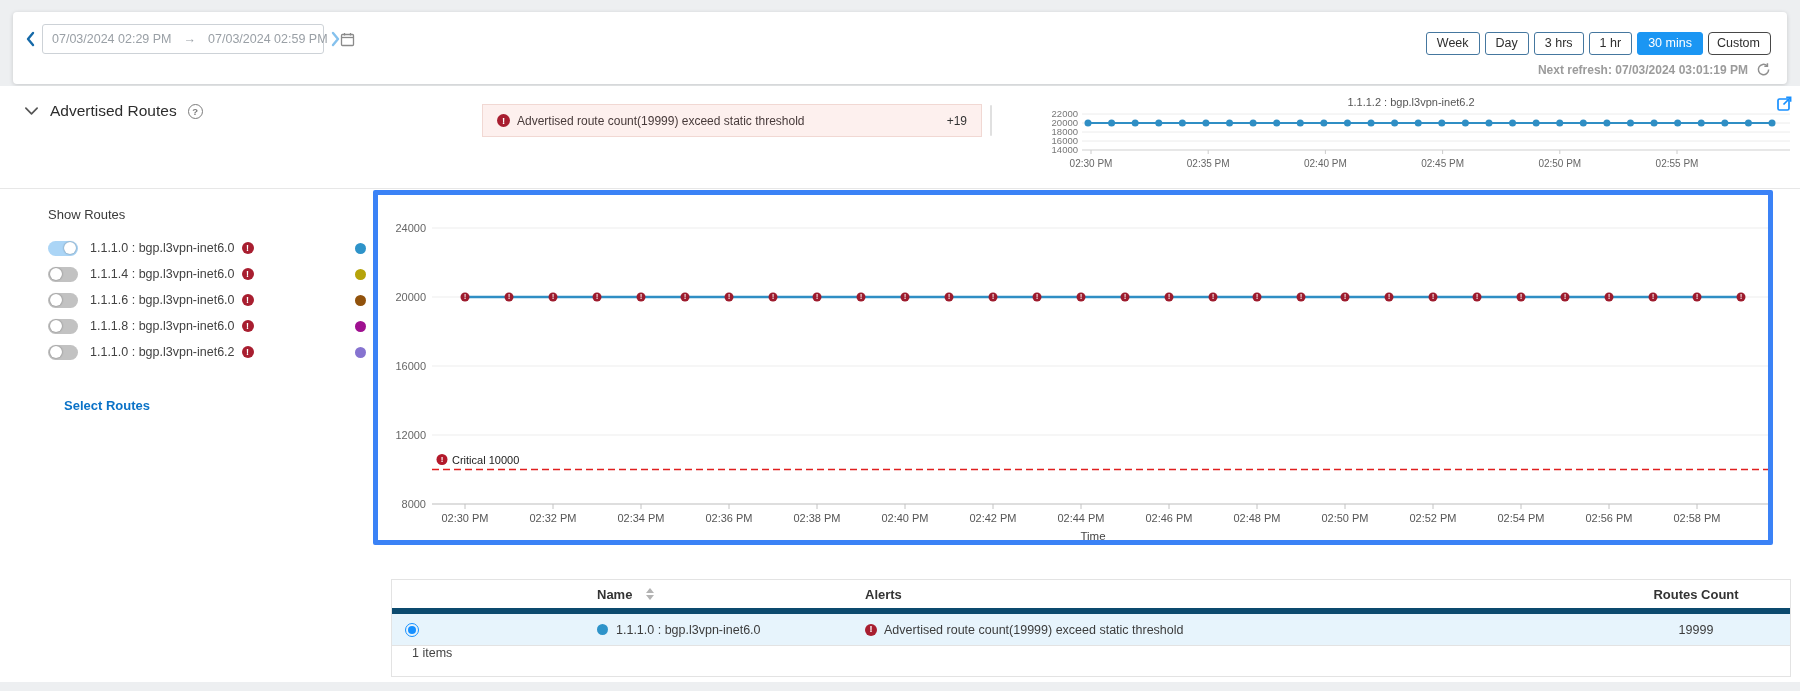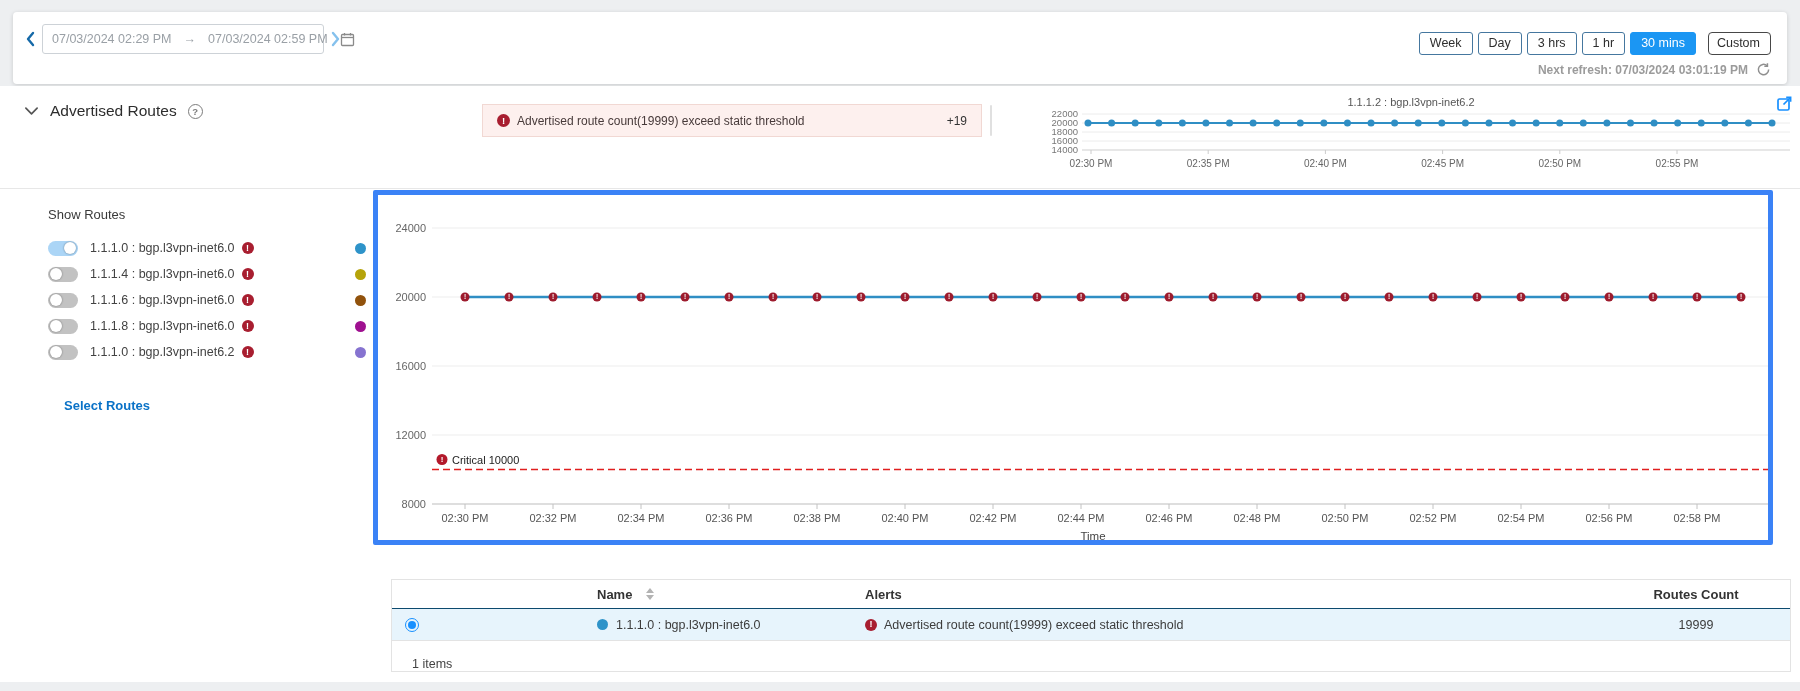--- a/index.html
+++ b/index.html
@@ -7,21 +7,21 @@
 
   
   .topbar{position:absolute;left:13px;top:12px;width:1774px;height:72px;background:#fff;border-radius:4px;box-shadow:0 1px 4px rgba(0,0,0,.16);}
   .date-nav{position:absolute;left:12px;top:12px;display:flex;align-items:center;gap:7px;}
   .date-range{display:flex;align-items:center;gap:12px;border:1px solid #cdd2d7;border-radius:3px;height:30px;width:282px;padding:0 9px;box-sizing:border-box;background:#fff;cursor:pointer;}
   .date-range span{font-size:12.5px;color:#9aa0a6;white-space:nowrap;}
   .date-range .cal{margin-left:auto;display:flex;}
   .range-group{position:absolute;right:16px;top:20px;display:flex;gap:5px;align-items:center;}
   .rbtn{font-family:"Liberation Sans",sans-serif;font-size:12.5px;color:#2e2e2e;background:#fff;border:1px solid #45779f;border-radius:3px;padding:3px 10px;cursor:pointer;line-height:15px;}
   .rbtn.active{background:#1b96f3;border-color:#1b96f3;color:#fff;}
-  .rbtn.custom{margin-left:7px;border-color:#474747;border-radius:4px;padding-left:8px;}
+  .rbtn.custom{border-color:#474747;border-radius:4px;padding-left:8px;}
   .next-refresh{position:absolute;right:16px;top:50px;display:flex;align-items:center;gap:8px;color:#9b9b9b;font-size:12px;font-weight:bold;}
 
   
   .panel{position:absolute;left:0;top:86px;width:1800px;height:596px;background:#fff;}
   .section-header{position:absolute;left:0;top:0;width:1800px;height:103px;border-bottom:1px solid #e7e7e7;box-sizing:border-box;}
   .header-left{position:absolute;left:24px;top:16px;display:flex;align-items:center;gap:11px;}
   .section-title{font-size:15.5px;font-weight:500;color:#2d2d2d;}
   .help-ico{width:15px;height:15px;border:1.2px solid #7c7c7c;border-radius:50%;color:#7c7c7c;font-size:9.5px;font-weight:bold;display:inline-flex;align-items:center;justify-content:center;box-sizing:border-box;}
   .help-ico::before{content:"?";}
 
@@ -50,31 +50,31 @@
   .toggle.on{background:#abd5f6;}
   .toggle.on .knob{left:16px;}
   .select-routes{position:absolute;left:64px;top:312px;font-size:13px;font-weight:bold;color:#0a72c7;cursor:pointer;text-decoration:none;}
 
   
   .chart-card{position:absolute;left:373px;top:104px;width:1400px;height:355px;border:5px solid #3b82f6;border-radius:2px;box-sizing:border-box;}
 
   
   .table-card{position:absolute;left:391px;top:493px;width:1400px;border:1px solid #e3e3e3;box-sizing:border-box;font-size:12.5px;color:#3c3c3c;}
   .trow{display:grid;grid-template-columns:40px 420px 740px 1fr;align-items:center;}
-  .thead{height:28px;border-bottom:1px solid #0c4a6e;font-size:13px;font-weight:bold;color:#333;}
+  .thead{height:28px;border-bottom:6px solid #0c4a6e;font-size:13px;font-weight:bold;color:#333;}
   .tbody-row{height:31px;border-bottom:1px solid #e3e3e3;background:#fff;cursor:pointer;}
   .tbody-row.selected{background:#e7f4fc;}
   .cell-radio{display:flex;justify-content:center;}
   .cell-name{padding-left:165px;display:flex;align-items:center;gap:8px;}
   .cell-alerts{padding-left:13px;display:flex;align-items:center;gap:7px;}
   .cell-count{padding-left:10px;text-align:center;}
   .radio{width:14px;height:14px;border:1.5px solid #1890ff;border-radius:50%;position:relative;box-sizing:border-box;cursor:pointer;}
   .radio::after{content:"";position:absolute;inset:2px;background:#1890ff;border-radius:50%;}
   .name-dot{width:11px;height:11px;border-radius:50%;flex:0 0 auto;}
-  .tfoot{height:30px;display:flex;align-items:flex-end;padding-left:20px;color:#444;}
+  .tfoot{height:30px;display:flex;align-items:flex-start;padding-left:20px;color:#444;}
   .sort-ico{margin-left:6px;display:inline-flex;cursor:pointer;}
 </style>
 </head>
 <body>
 
 <div class="screen">
 
   <header class="topbar">
     <div class="date-nav">
       <svg width="10" height="16" viewBox="0 0 10 16">

